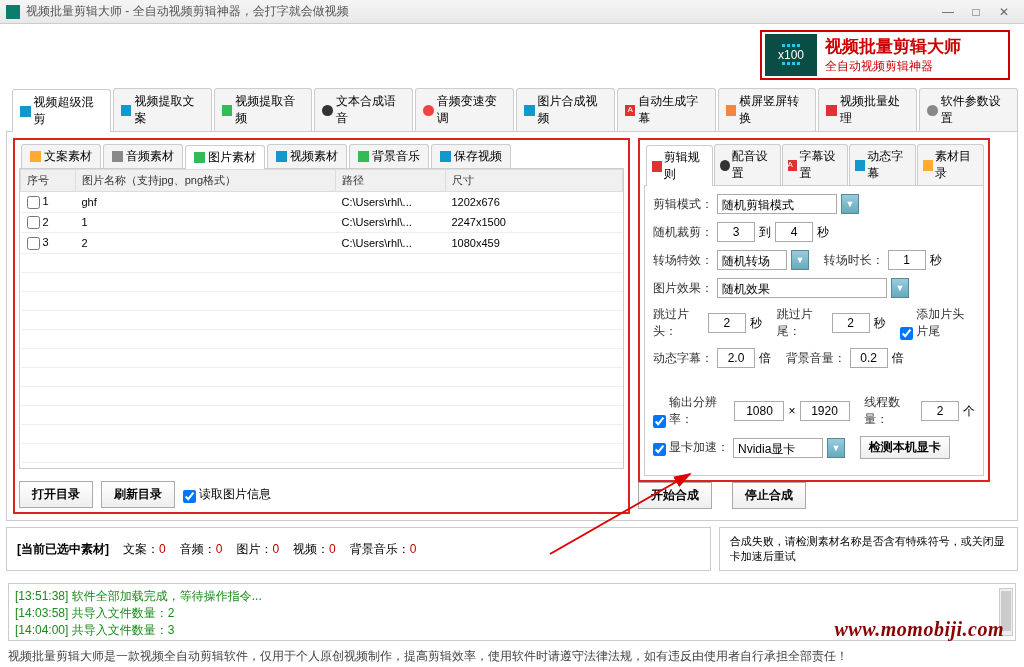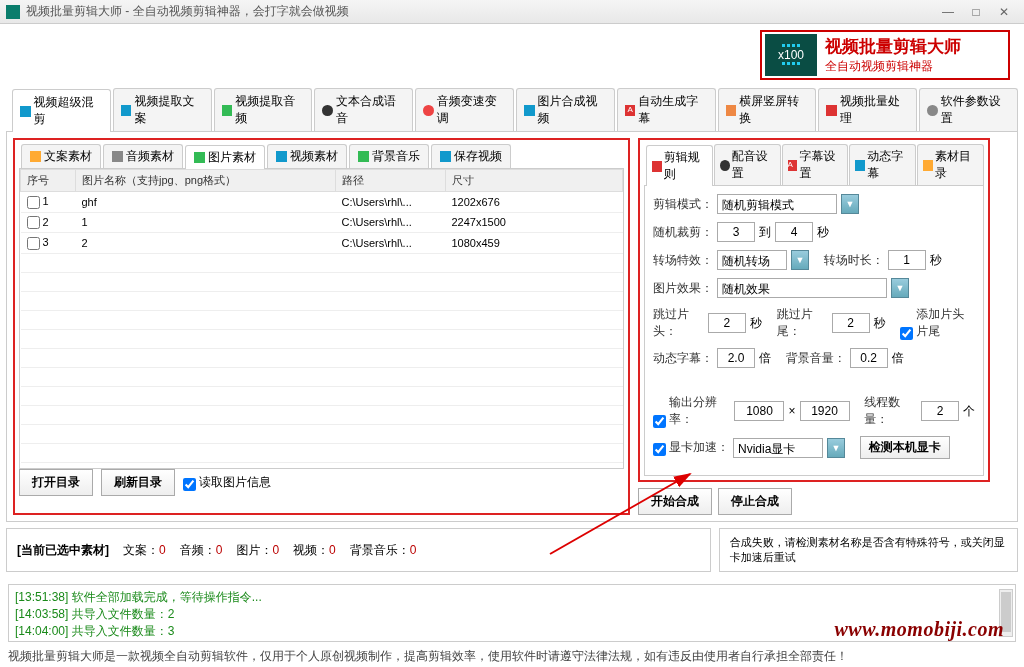--- a/index.html
+++ b/index.html
@@ -22,36 +22,36 @@
 .row1 { border: 1px solid #ccc; border-top: none; padding: 6px; display: flex; gap: 8px; }
 .leftpanel { width: 617px; border: 2px solid #d22; padding: 4px; }
 .subtabs { display: flex; gap: 2px; border-bottom: 1px solid #ccc; padding-left: 2px; }
 .subtab { padding: 3px 8px; border: 1px solid #ccc; border-bottom: none; background: #f4f4f4; border-radius: 3px 3px 0 0; display: flex; align-items: center; gap: 3px; font-size: 11px; }
 .subtab.active { background: #fff; position: relative; top: 1px; }
 .tablewrap { border: 1px solid #ccc; border-top: none; height: 300px; overflow-y: auto; background: #fff; }
 table { width: 100%; border-collapse: collapse; }
 th { background: #f0f0f0; border: 1px solid #ddd; padding: 3px 6px; text-align: left; font-weight: normal; color: #333; font-size: 11px; }
 td { border-bottom: 1px solid #eee; padding: 3px 6px; font-size: 11px; }
 td.chk input { vertical-align: middle; }
-.btnrow { margin-top: 0; display: flex; gap: 8px; align-items: center; }
+.btnrow { margin-top: 12px; display: flex; gap: 8px; align-items: center; }
 .btn { padding: 4px 12px; border: 1px solid #aaa; background: linear-gradient(#fff,#eee); cursor: default; font-size: 12px; font-weight: bold; }
 .chk2 { display: flex; align-items: flex-end; gap: 3px; font-size: 12px; }
 .rightpanel { width: 352px; border: 2px solid #d22; padding: 4px; }
 .rsubtabs { display: flex; gap: 1px; border-bottom: 1px solid #ccc; padding-left: 2px; }
 .rsubtab { padding: 3px 5px; border: 1px solid #ccc; border-bottom: none; background: #f4f4f4; border-radius: 3px 3px 0 0; display: flex; align-items: center; gap: 2px; font-size: 11px; }
 .rsubtab.active { background: #fff; position: relative; top: 1px; }
 .formarea { border: 1px solid #ccc; border-top: none; padding: 8px; height: 290px; }
 .formrow { display: flex; align-items: center; margin-bottom: 8px; gap: 4px; font-size: 12px; }
 .formrow label { color: #333; }
 .sel, .inp { border: 1px solid #aaa; padding: 2px 4px; font-size: 12px; background: #fff; }
 .sel { height: 20px; }
 .inp { width: 38px; height: 20px; text-align: center; }
 .inpw { width: 50px; }
 .dropbtn { width: 18px; height: 20px; background: linear-gradient(#9cd,#6ab); border: 1px solid #589; display: inline-flex; align-items: center; justify-content: center; color: #fff; font-size: 9px; }
-.actrow { margin-top: 6px; display: flex; gap: 6px; }
+.actrow { display: flex; gap: 20px; }
 .arrow { position: absolute; left: 545px; top: 445px; pointer-events: none; }
 .statusrow { margin-top: 6px; display: flex; gap: 8px; }
 .statusbox { border: 1px solid #ccc; padding: 6px 10px; font-size: 12px; display: flex; align-items: center; gap: 14px; }
 .statusbox.l { width: 716px; }
 .statusbox.r { width: 304px; }
 .red { color: #b00; }
 .logbox { margin: 6px 8px 0 8px; border: 1px solid #ccc; height: 58px; padding: 4px 6px; overflow-y: auto; background: #fff; position: relative; }
 .logline { color: #1a8a1a; font-size: 12px; line-height: 1.4; }
 .watermark { position: absolute; right: 20px; bottom: 26px; color: #8a0000; font-size: 20px; font-family: Georgia, serif; font-style: italic; font-weight: bold; letter-spacing: 0.5px; }
 .footinfo { position: absolute; bottom: 2px; left: 8px; font-size: 12px; color: #444; }

